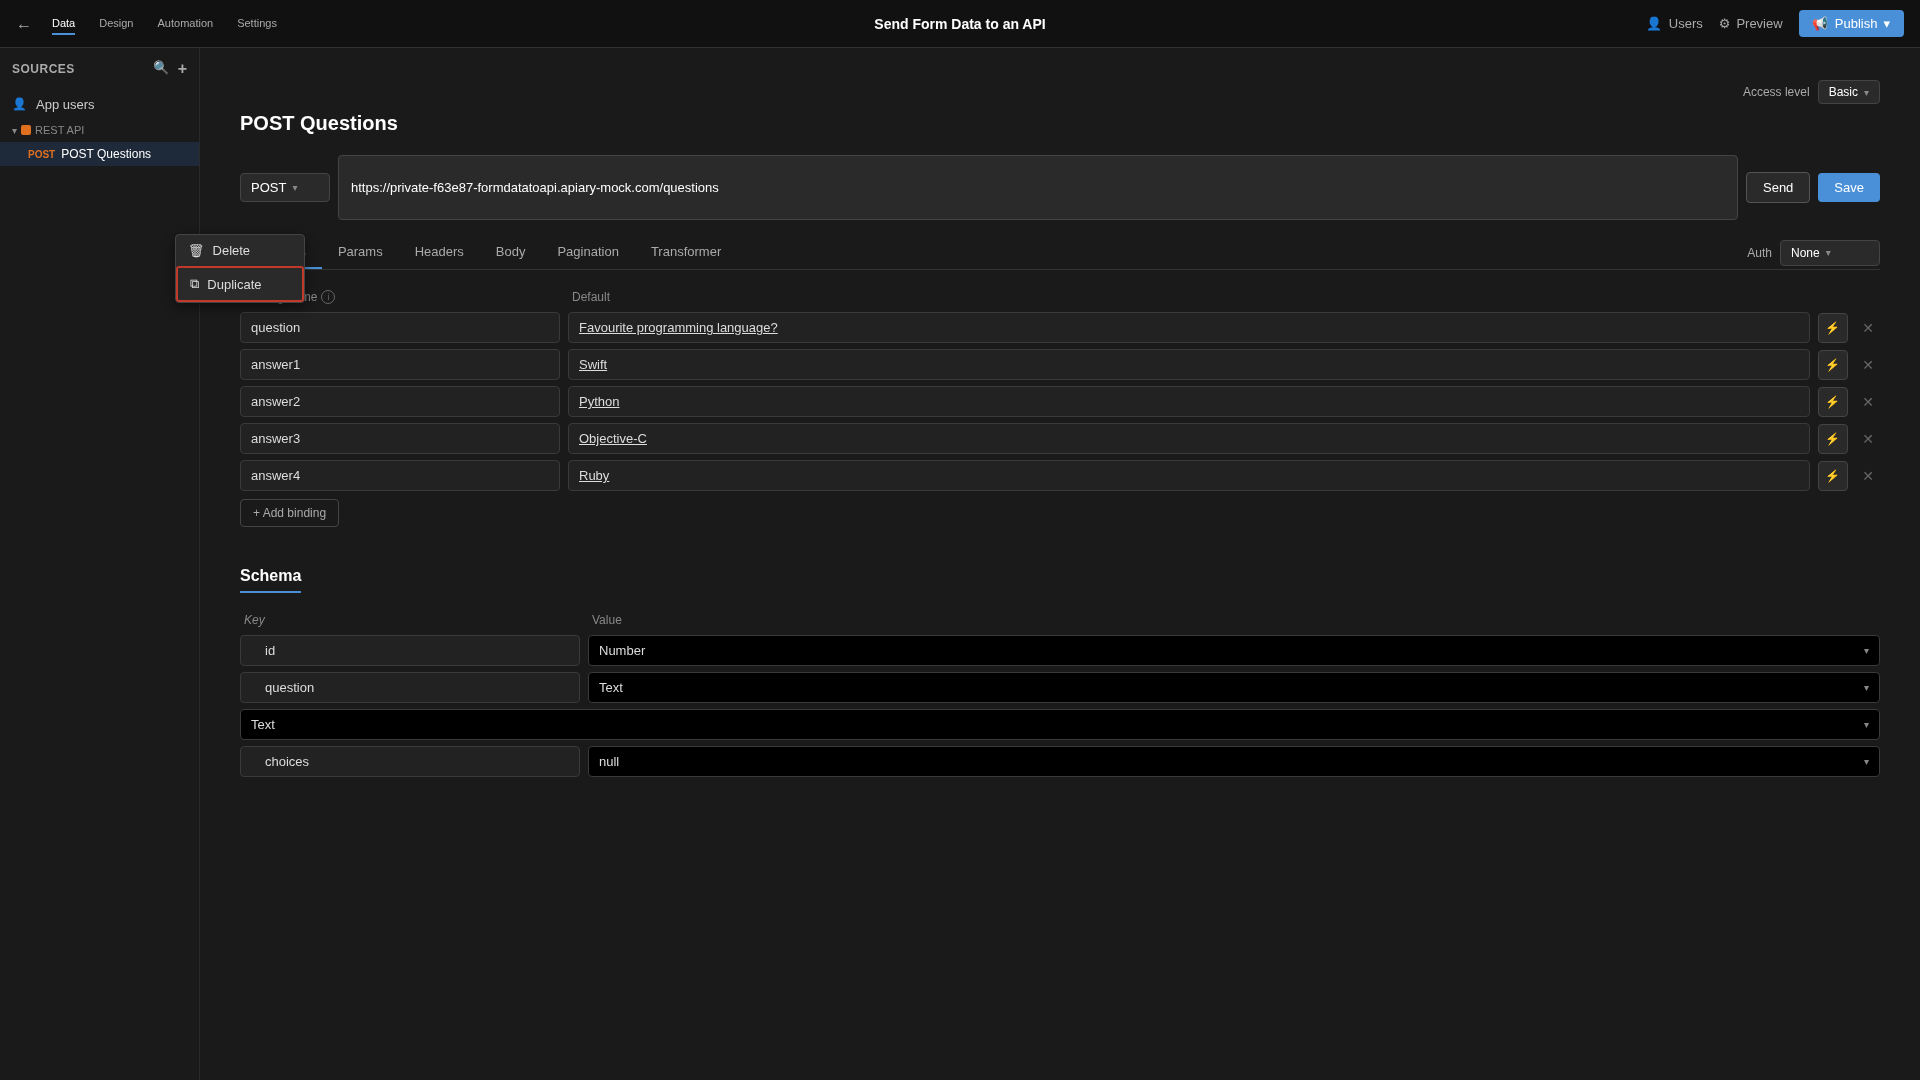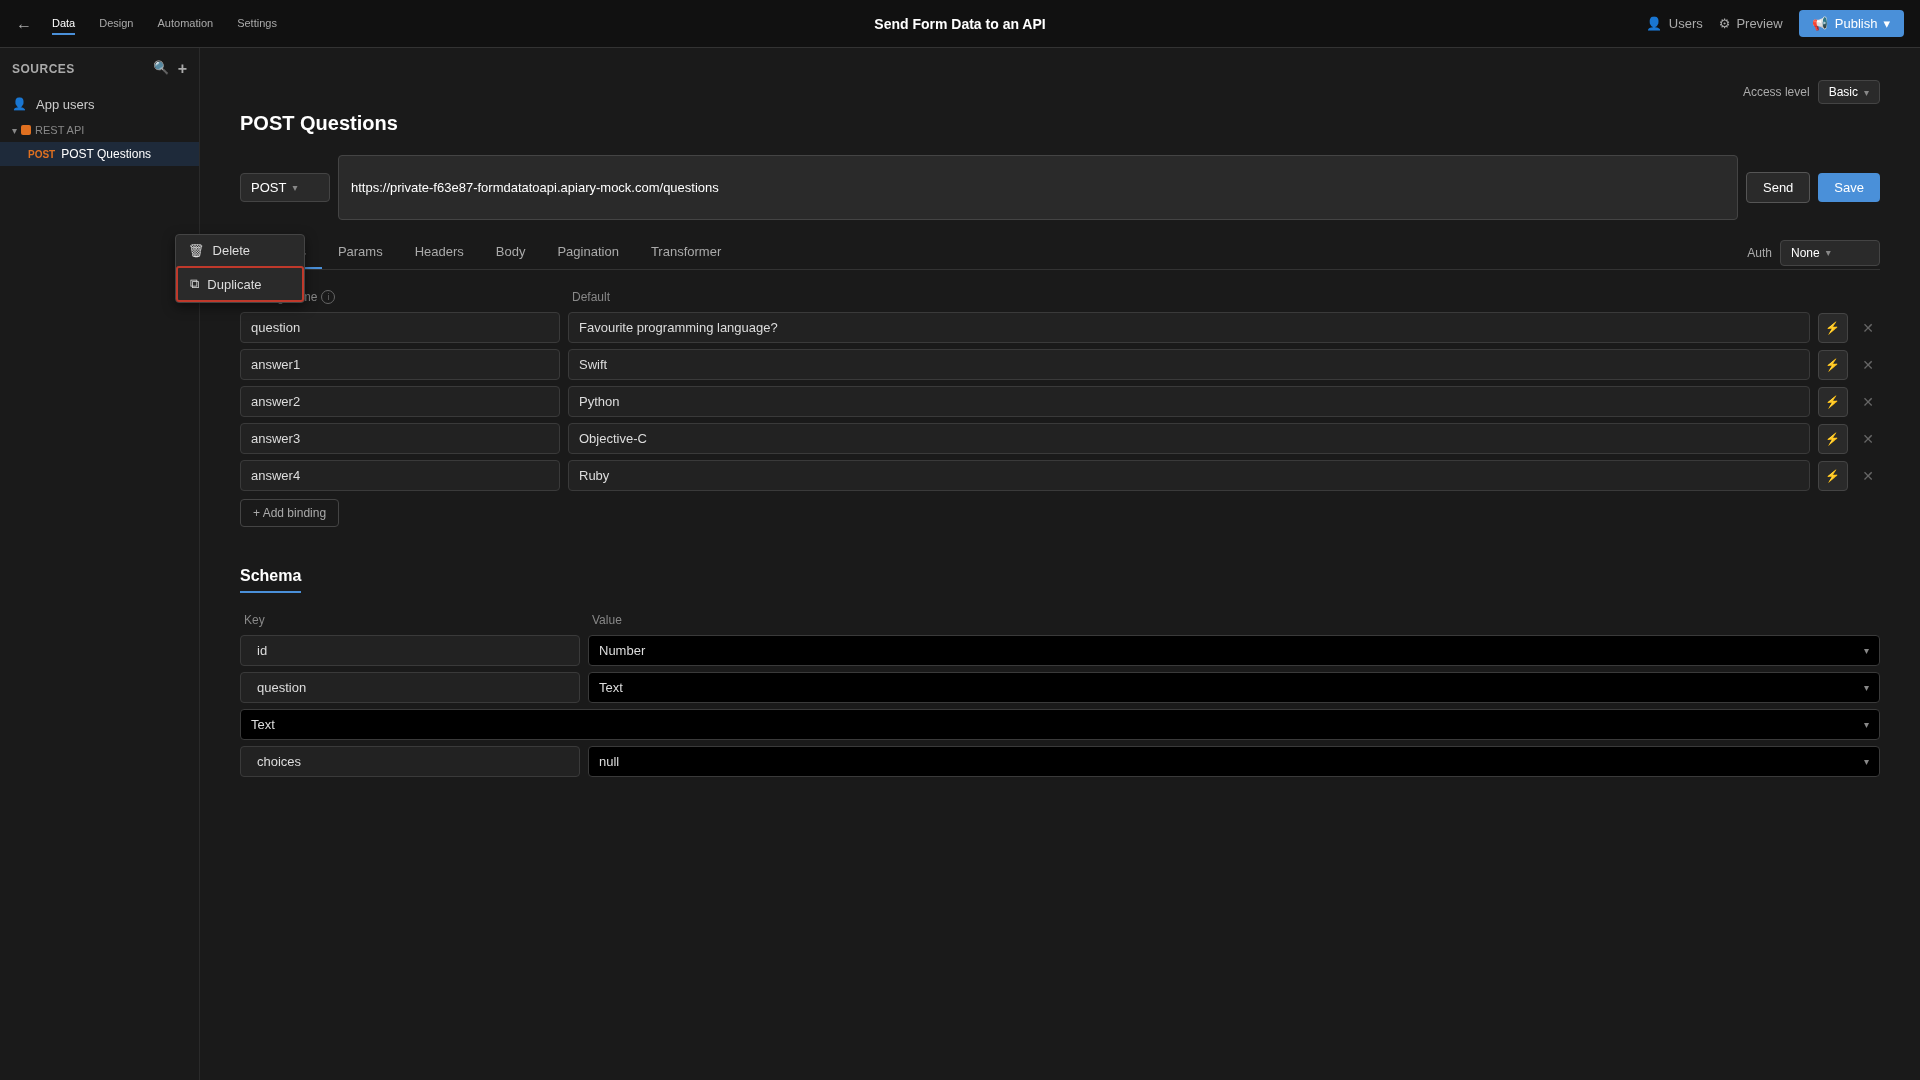--- a/index.html
+++ b/index.html
@@ -338,20 +338,21 @@
       color: #ddd;
       border-radius: 4px;
       padding: 7px 10px;
       font-size: 13px;
     }
     .binding-name-input {
       width: 320px;
     }
     .binding-default-input {
       flex: 1;
+      text-decoration: underline;
     }
     .binding-icon-btn {
       background: #2a2a2a;
       border: 1px solid #444;
       color: #aaa;
       border-radius: 4px;
       width: 30px;
       height: 30px;
       display: flex;
       align-items: center;
@@ -413,21 +414,21 @@
       align-items: center;
       gap: 8px;
       margin-bottom: 6px;
     }
     .schema-key-input {
       width: 340px;
       background: #222;
       border: 1px solid #3a3a3a;
       color: #ddd;
       border-radius: 4px;
-      padding: 7px 16px;
+      padding: 7px 24px;
       font-size: 13px;
     }
     .schema-value-select {
       flex: 1;
       background: #000000;
       border: 1px solid #3a3a3a;
       color: #ddd;
       border-radius: 4px;
       padding: 7px 10px;
       font-size: 13px;
@@ -636,21 +637,21 @@
           </div>
         <div class="binding-close-btn">✕</div>
       </div>
 
       <button class="add-binding-btn">+ Add binding</button>
     </div>
 
     <div class="schema-section">
       <div class="schema-title">Schema</div>
       <div class="schema-header">
-        <div class="schema-header-col" style="width:340px;">Key</div>
+        <div class="schema-header-col" style="width:340px;font-style:italic;">Key</div>
         <div class="schema-header-col">Value</div>
       </div>
 
       <div class="schema-row">
         <input class="schema-key-input" type="text" value="id" style="">
         <div class="schema-value-select">
           <span>Number</span>
           <span class="chevron">▾</span>
         </div>
       </div>

